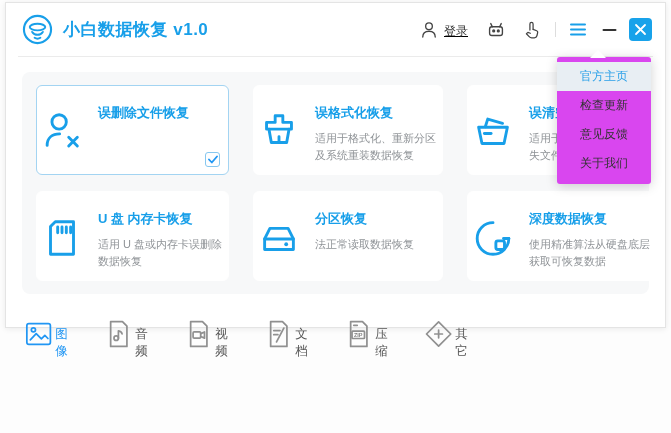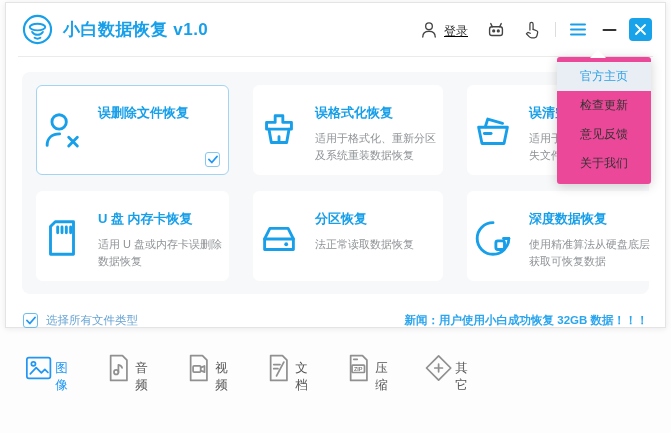--- a/index.html
+++ b/index.html
@@ -46,21 +46,21 @@
   .ft { width:54px; display:flex; flex-direction:row; align-items:flex-start; cursor:pointer; }
   .ft svg { width:40px; height:40px; stroke:#909090; }
   .ft-label { margin-top:12px; font-size:12.5px; color:#555; }
   .ft.active svg { stroke:#2196f3; }
   .ft.active .ft-label { color:#2196f3; }
   .ft svg text { stroke:none; }
 
   .scan-btn { position:absolute; right:19px; bottom:19px; width:127px; height:33px; background:#14a3ef; border:none; border-radius:4px; color:#fff; font-size:15px; letter-spacing:3px; cursor:pointer; font-family:inherit; }
 
   
-  .dropdown { position:absolute; left:551px; top:54px; width:94px; background:#ec4899; border-radius:3px; box-shadow:0 2px 12px rgba(0,0,0,.18); padding:5px 0 6px; z-index:10;font-family:Liberation Serif, serif; }
+  .dropdown { position:absolute; left:551px; top:54px; width:94px; background:#d946ef; border-radius:3px; box-shadow:0 2px 12px rgba(0,0,0,.18); padding:5px 0 6px; z-index:10;font-family:Liberation Serif, serif; }
   .dropdown::before { content:""; position:absolute; top:-7px; left:33px; border-left:8px solid transparent; border-right:8px solid transparent; border-bottom:8px solid #fff; }
   .menu-item { height:29px; line-height:29px; text-align:center; font-size:12px; color:#333; cursor:pointer; }
   .menu-item.active { background:#e8eef3; color:#2aa0e8; }
 </style>
 </head>
 <body>
 
 <div class="window">
 
   <div class="titlebar">
@@ -213,31 +213,20 @@
         <div class="card-title">深度数据恢复</div>
         <div class="card-desc">
           <div>使用精准算法从硬盘底层</div>
           <div>获取可恢复数据</div>
         </div>
       </span>
     </div>
 
   </div>
 
-  <div class="opts">
-    <span class="selall">
-      <span class="cb">
-        <svg width="10" height="9" viewBox="0 0 10 9" fill="none" stroke="#2196f3" stroke-width="1.8" stroke-linecap="round" stroke-linejoin="round">
-            <path d="M1 4.5l2.8 3L9 1.5"></path>
-          </svg>
-      </span>
-      <span class="selall-label">选择所有文件类型</span>
-    </span>
-    <span class="news">新闻：用户使用小白成功恢复 32GB 数据！！！</span>
-  </div>
 
   <div class="ftrow">
     <span class="ft active">
       <svg viewBox="0 0 48 48" fill="none" stroke-width="2.5" stroke-linecap="round" stroke-linejoin="round">
         <rect x="7" y="9" width="34" height="30" rx="3"></rect>
         <circle cx="16.5" cy="18" r="3"></circle>
         <path d="M12 32.5l8.5-9 7.5 7.5 5-5 4.5 4.5"></path>
       </svg>
       <span class="ft-label">图像</span>
     </span>

